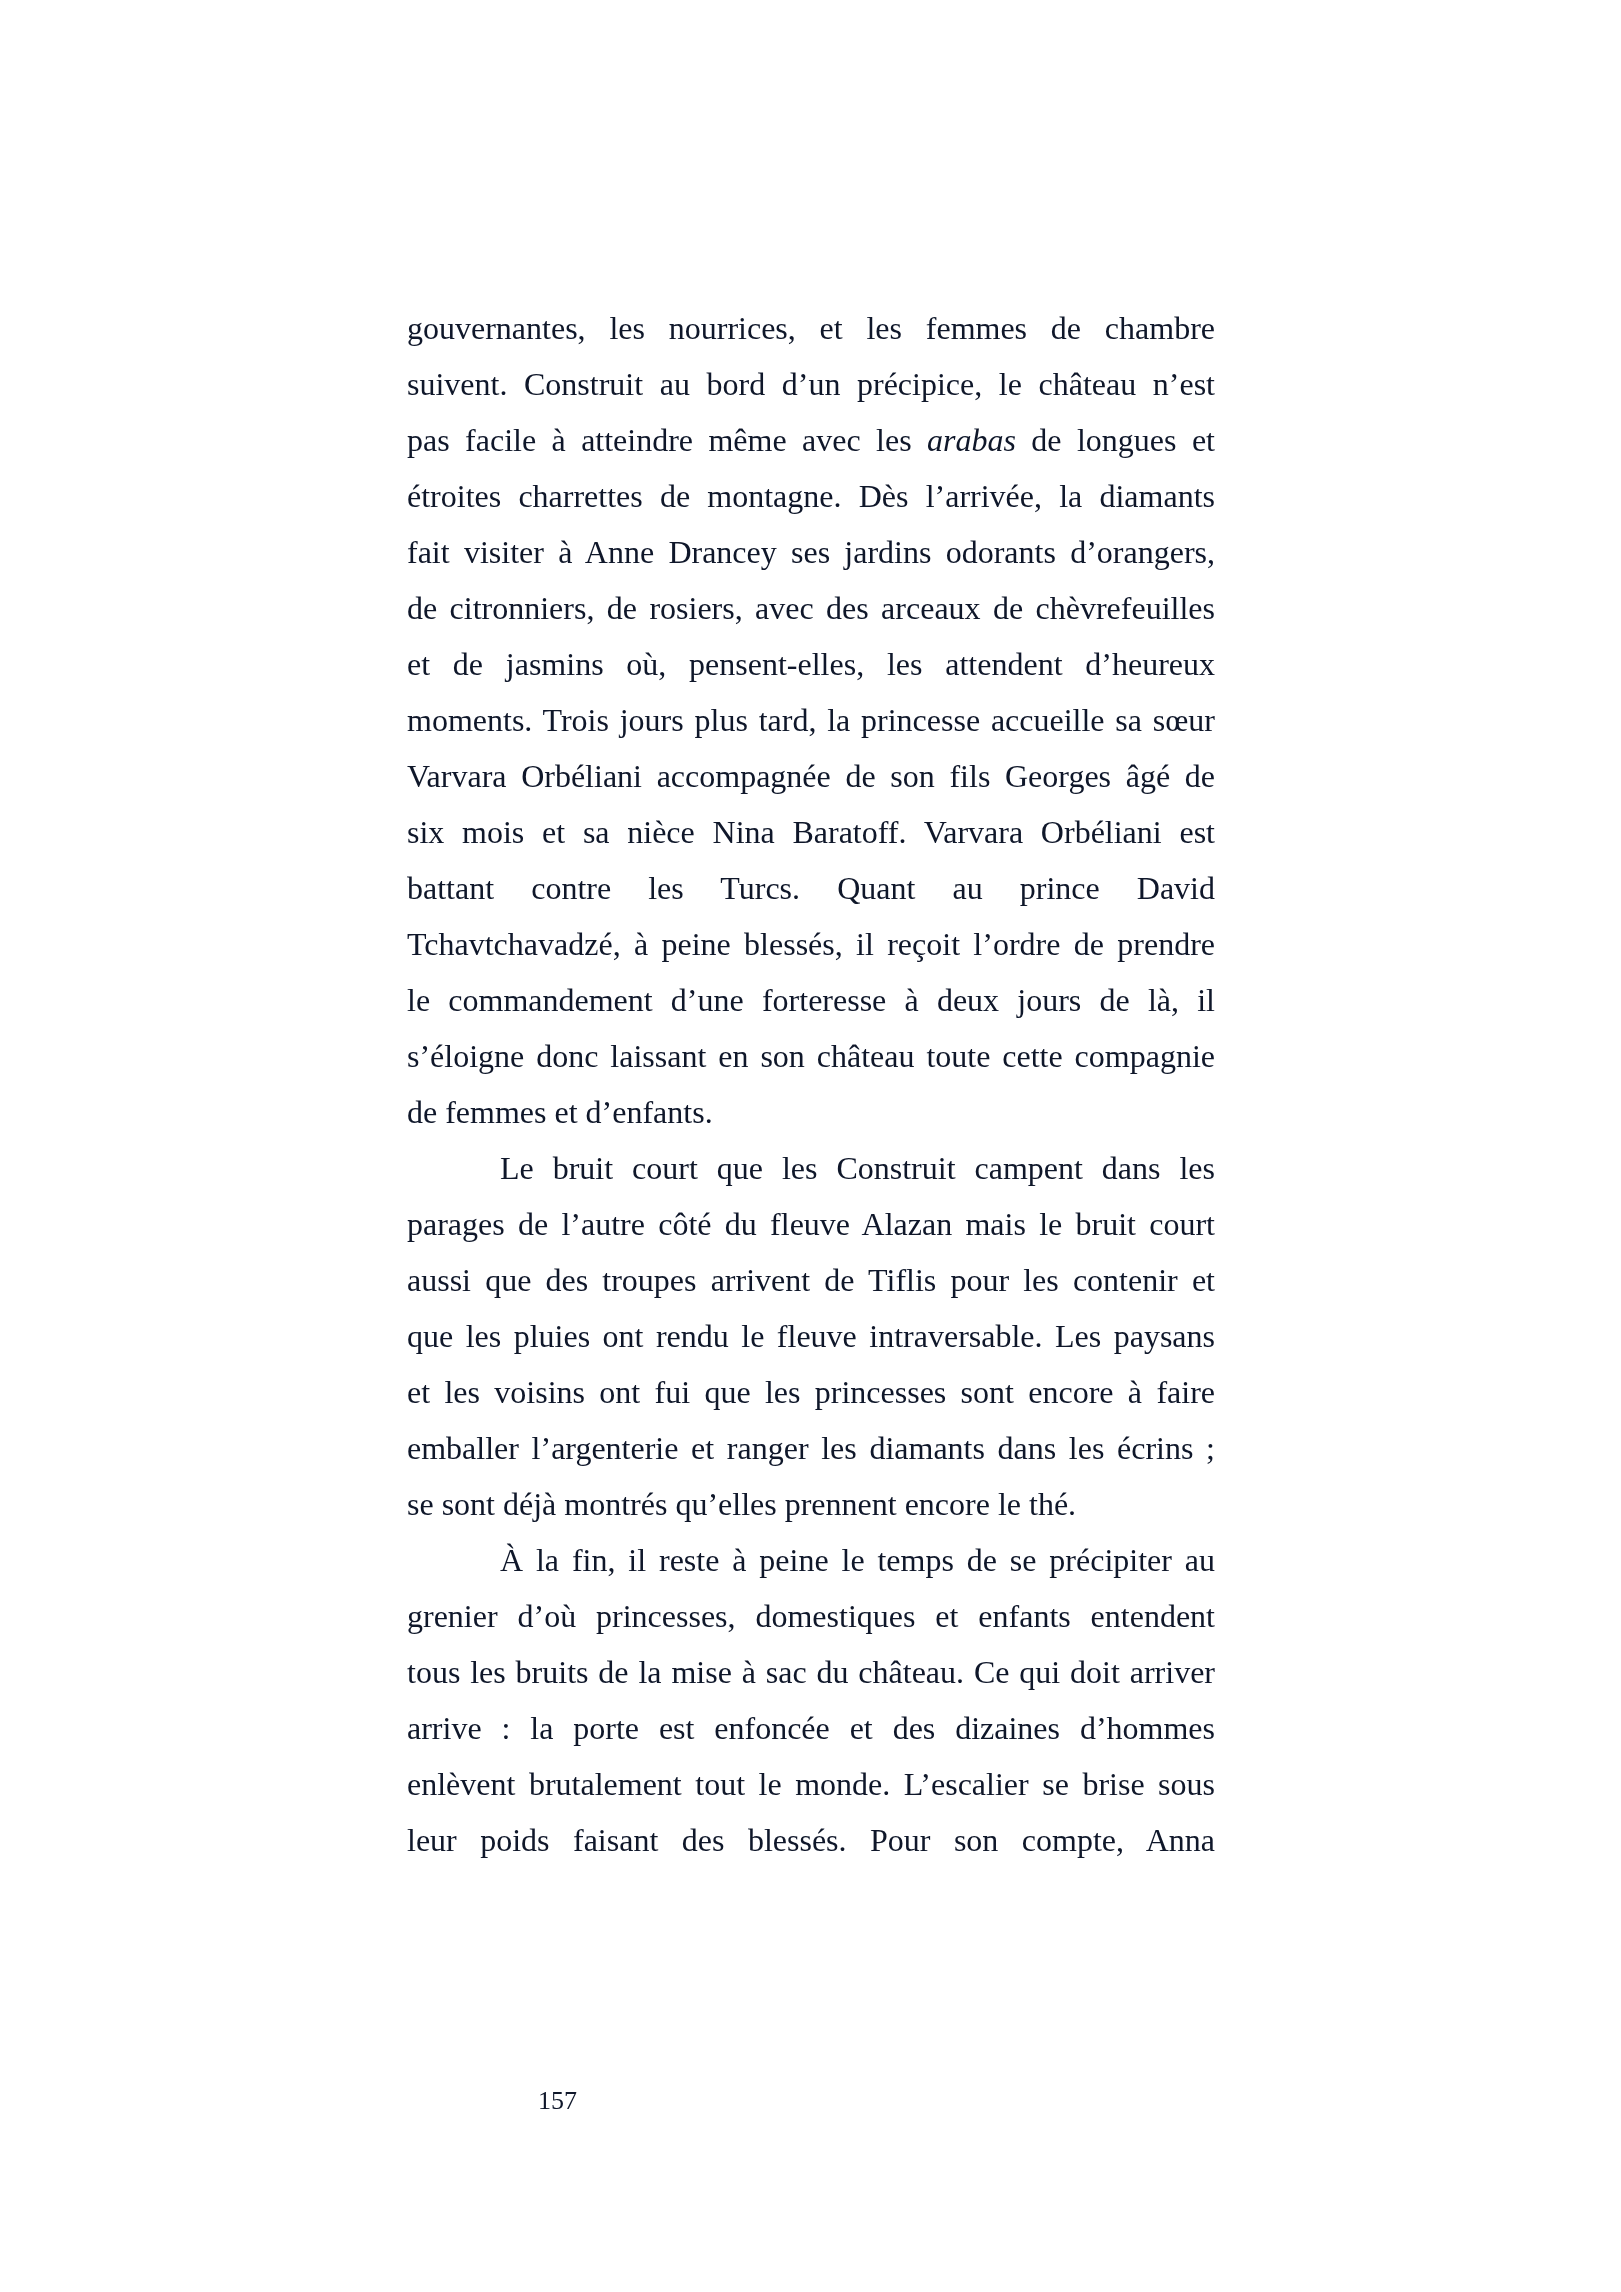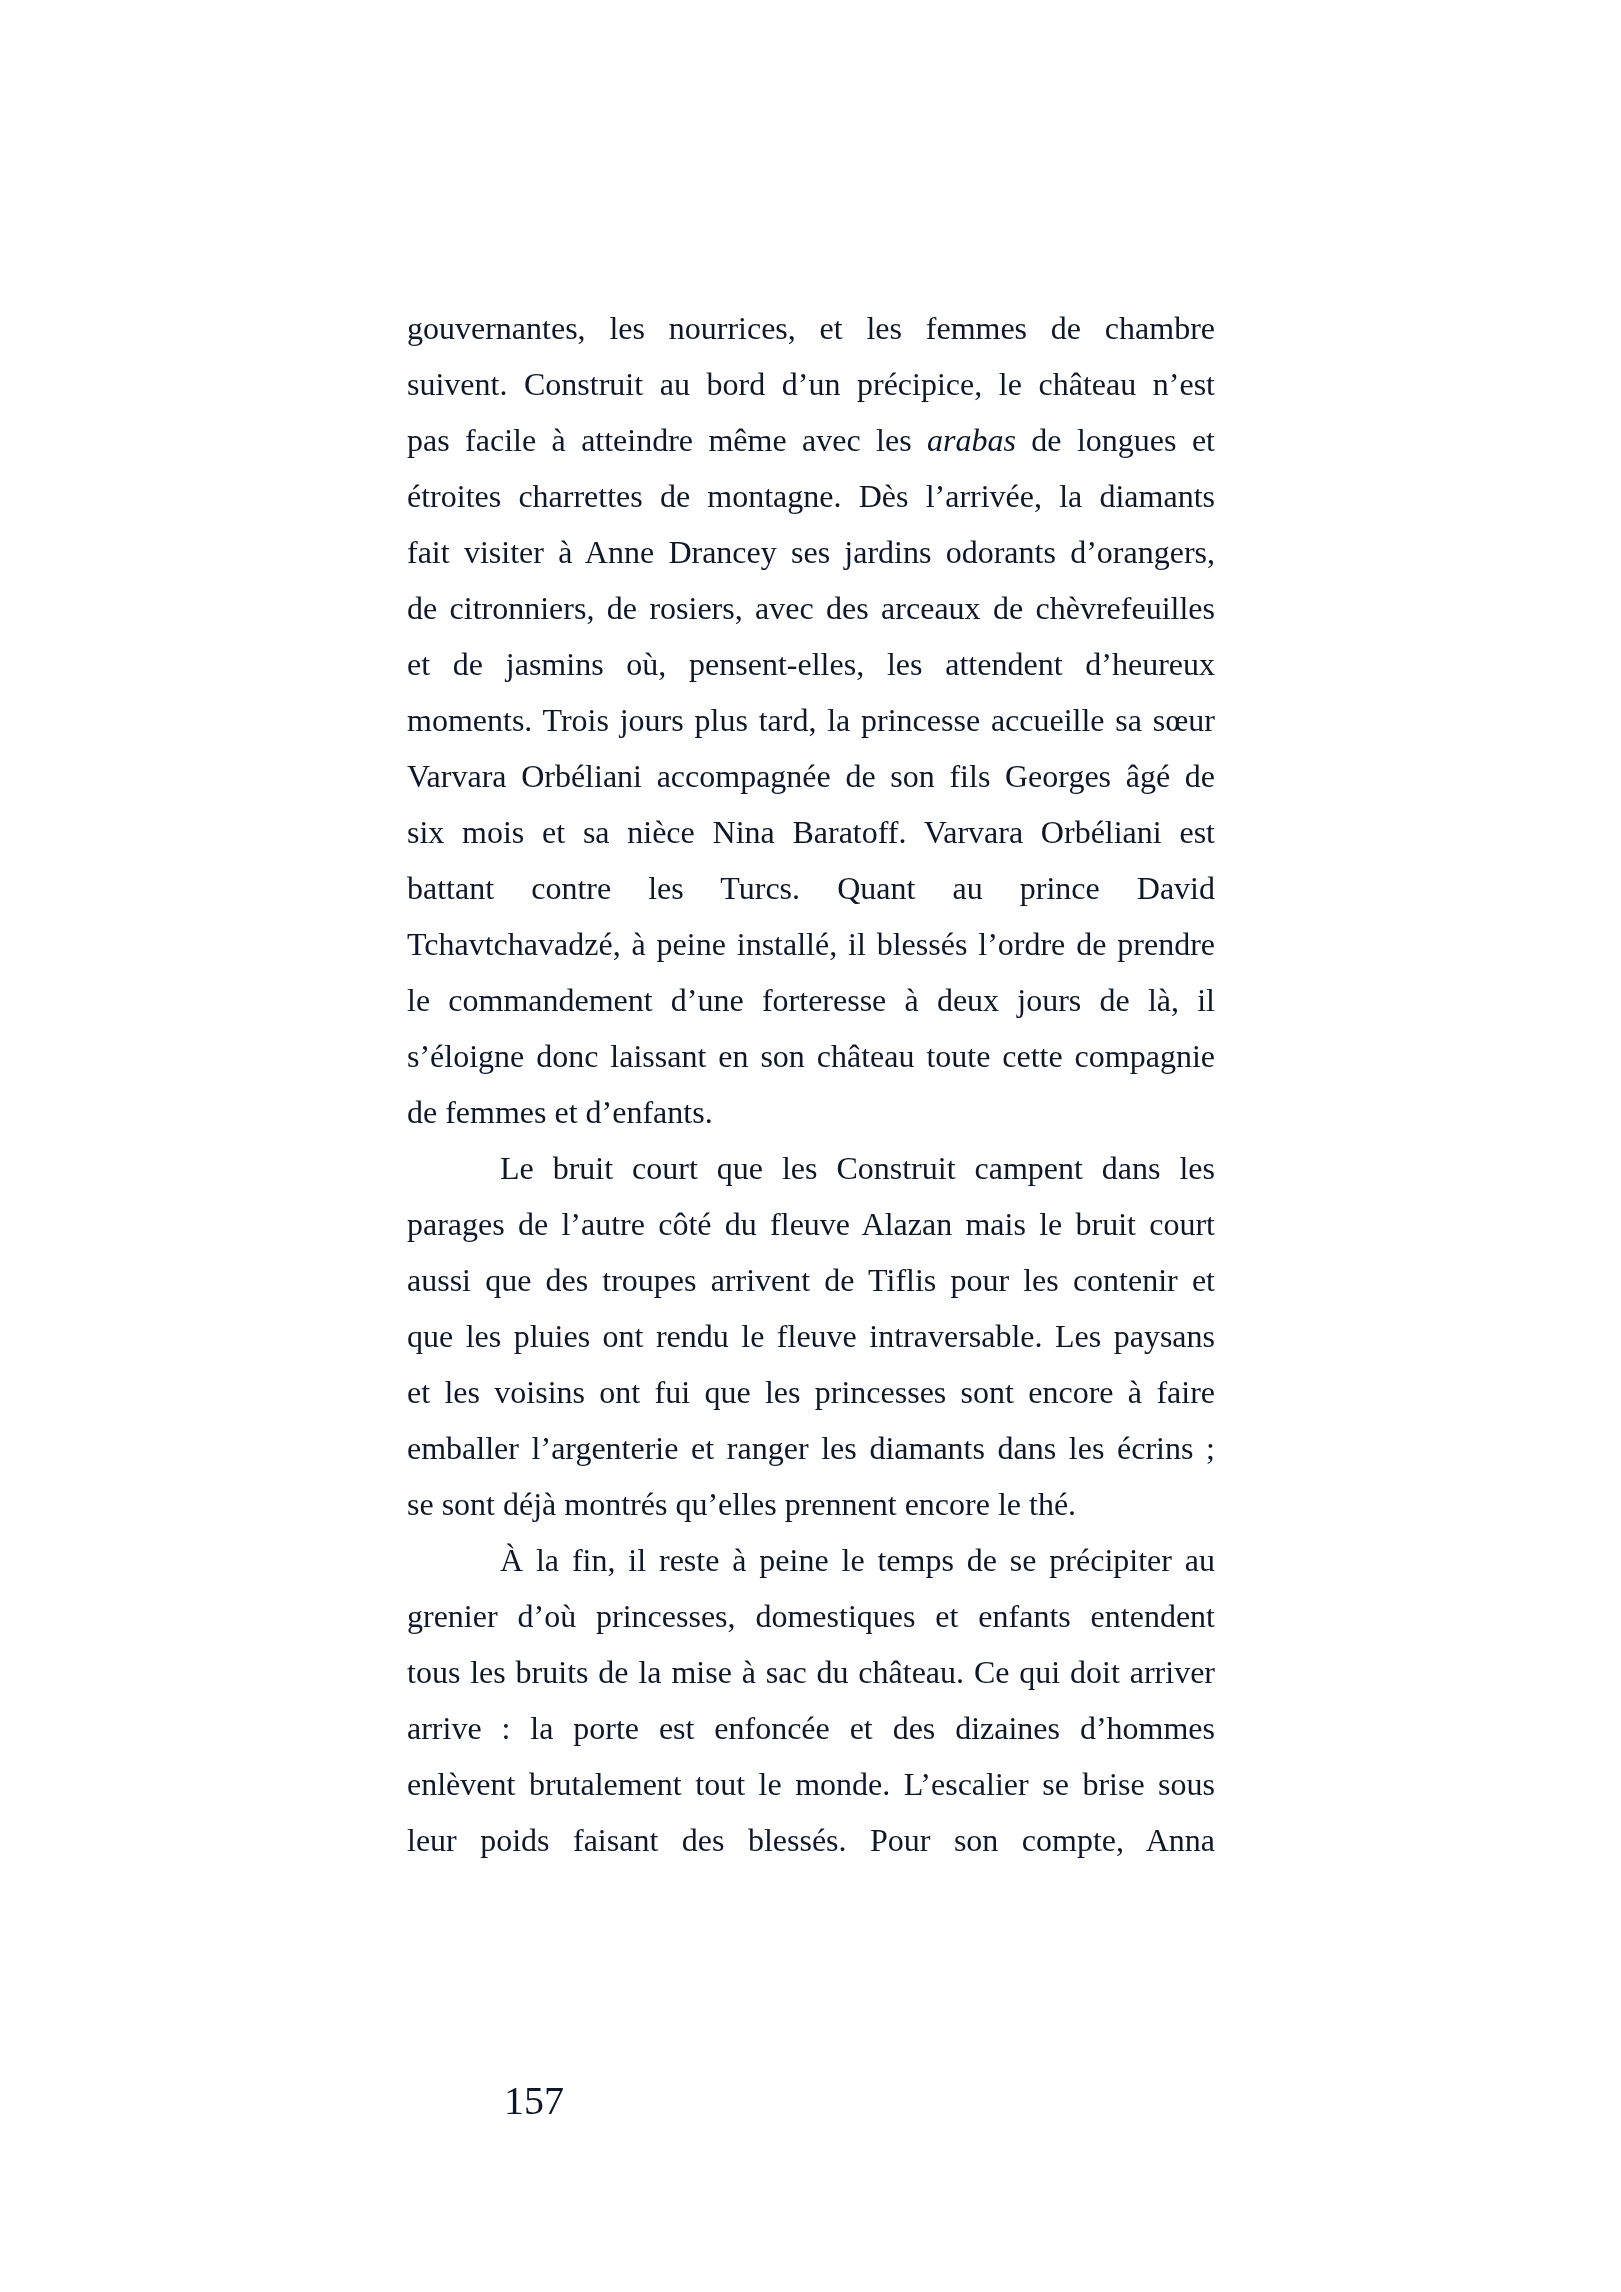--- a/index.html
+++ b/index.html
@@ -27,43 +27,43 @@
   }
   .line.para-end {
     text-align-last: left;
   }
   .line.indent {
     text-indent: 93px;
   }
   .line em { font-style: italic; }
   .page-number {
     position: absolute;
-    left: 504px;
+    left: 538px;
     top: 2085px;
-    font-size: 40px;
+    font-size: 26px;
     line-height: 32px;
   }
 </style>
 </head>
 <body>
 
 <div class="page">
   <div class="text-block">
     <div class="line">gouvernantes, les nourrices, et les femmes de chambre</div>
     <div class="line">suivent. Construit au bord d’un précipice, le château n’est</div>
     <div class="line"><span>pas facile à atteindre même avec les </span><em>arabas</em><span> de longues et</span></div>
     <div class="line">étroites charrettes de montagne. Dès l’arrivée, la diamants</div>
     <div class="line">fait visiter à Anne Drancey ses jardins odorants d’orangers,</div>
     <div class="line">de citronniers, de rosiers, avec des arceaux de chèvrefeuilles</div>
     <div class="line">et de jasmins où, pensent-elles, les attendent d’heureux</div>
     <div class="line">moments. Trois jours plus tard, la princesse accueille sa sœur</div>
     <div class="line">Varvara Orbéliani accompagnée de son fils Georges âgé de</div>
     <div class="line">six mois et sa nièce Nina Baratoff. Varvara Orbéliani est</div>
     <div class="line">battant contre les Turcs. Quant au prince David</div>
-    <div class="line">Tchavtchavadzé, à peine installé, il blessés l’ordre de prendre</div>
+    <div class="line">Tchavtchavadzé, à peine blessés, il reçoit l’ordre de prendre</div>
     <div class="line">le commandement d’une forteresse à deux jours de là, il</div>
     <div class="line">s’éloigne donc laissant en son château toute cette compagnie</div>
     <div class="line para-end">de femmes et d’enfants.</div>
     <div class="line indent">Le bruit court que les Construit campent dans les</div>
     <div class="line">parages de l’autre côté du fleuve Alazan mais le bruit court</div>
     <div class="line">aussi que des troupes arrivent de Tiflis pour les contenir et</div>
     <div class="line">que les pluies ont rendu le fleuve intraversable. Les paysans</div>
     <div class="line">et les voisins ont fui que les princesses sont encore à faire</div>
     <div class="line">emballer l’argenterie et ranger les diamants dans les écrins ;</div>
     <div class="line para-end">se sont déjà montrés qu’elles prennent encore le thé.</div>

